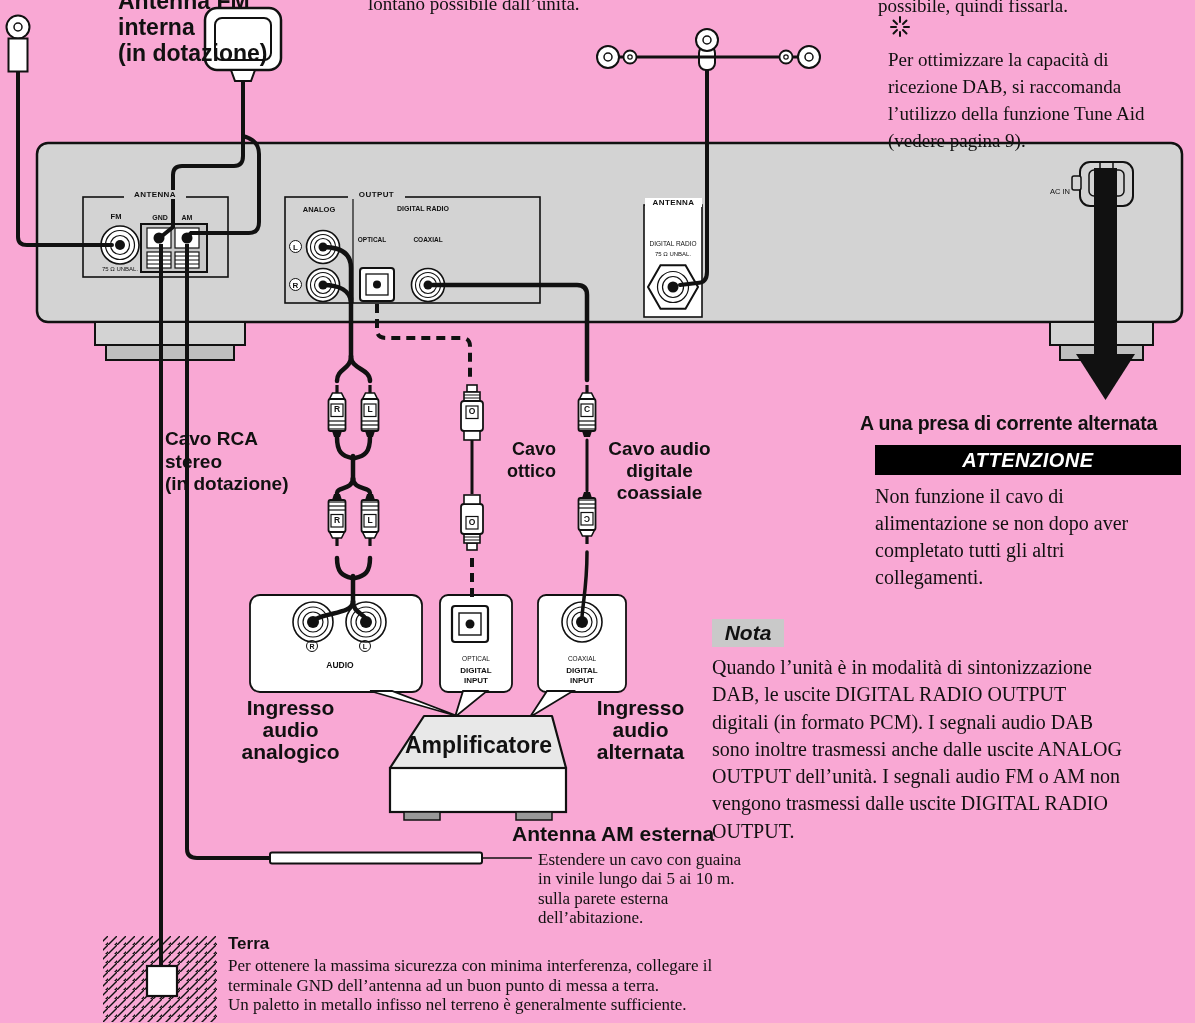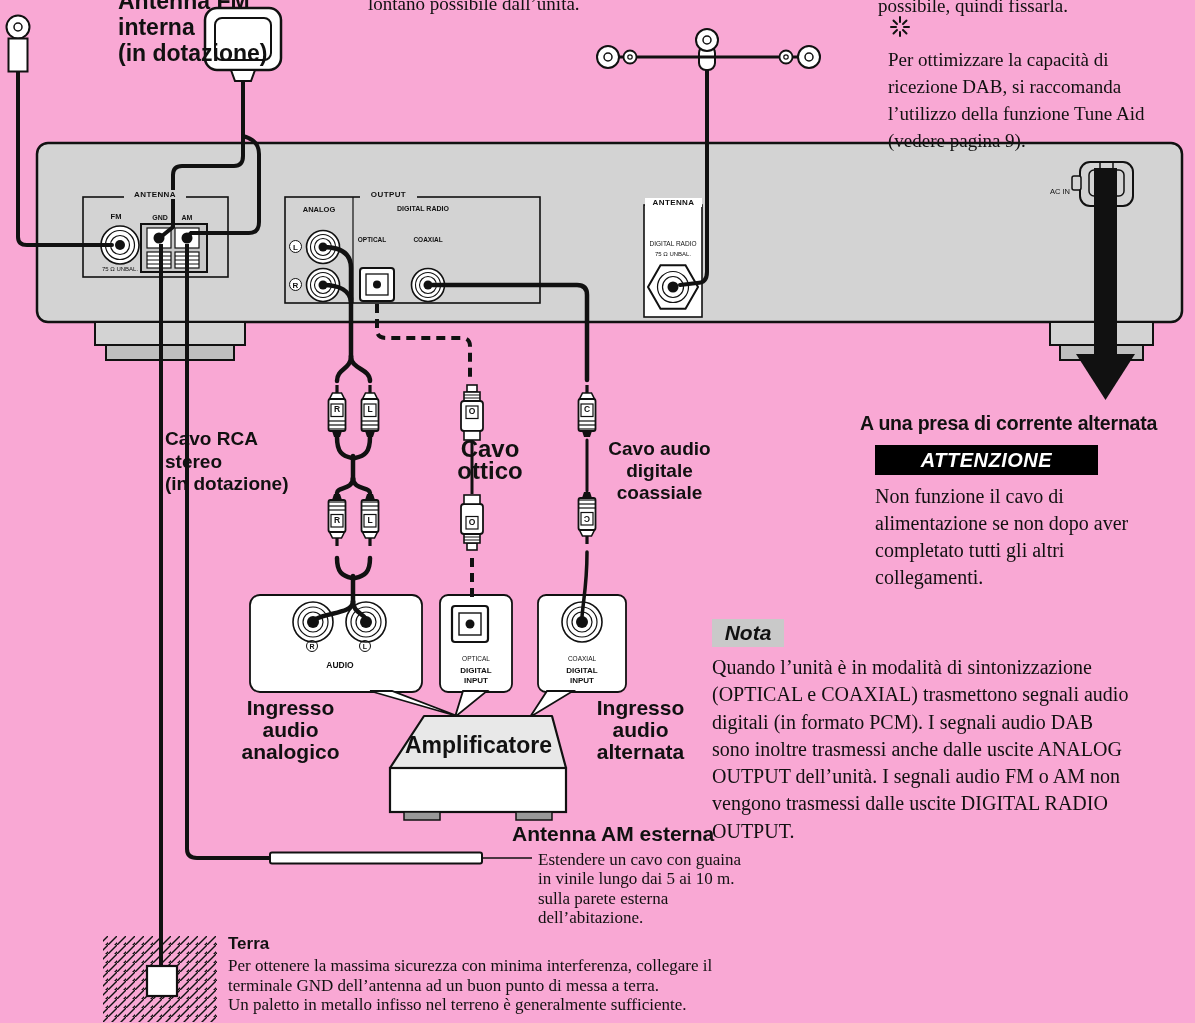--- a/index.html
+++ b/index.html
@@ -266,39 +266,39 @@
   <div>l’utilizzo della funzione Tune Aid</div>
   <div>(vedere pagina 9).</div>
 </div>
 
 <div class="abs chip tiny" style="left:124px;top:190px;width:62px;">ANTENNA</div>
 <div class="abs bold center" style="left:104px;top:212px;width:24px;font-size:7.5px;">FM</div>
 <div class="abs center" style="left:93px;top:266px;width:54px;font-size:6px;">75 Ω UNBAL.</div>
 <div class="abs bold center" style="left:146px;top:214px;width:28px;font-size:7px;">GND</div>
 <div class="abs bold center" style="left:175px;top:214px;width:24px;font-size:7px;">AM</div>
 
-<div class="abs chip tiny" style="left:360px;top:190px;width:57px;">OUTPUT</div>
+<div class="abs chip tiny" style="left:348px;top:190px;width:57px;">OUTPUT</div>
 <div class="abs bold center" style="left:294px;top:205px;width:50px;font-size:7.5px;">ANALOG</div>
 <div class="abs bold center" style="left:373px;top:205px;width:100px;font-size:7px;">DIGITAL RADIO</div>
 <div class="abs bold center" style="left:347px;top:236px;width:50px;font-size:6.5px;">OPTICAL</div>
 <div class="abs bold center" style="left:403px;top:236px;width:50px;font-size:6.5px;">COAXIAL</div>
 <div class="circle-letter" style="left:289px;top:240px;">L</div>
 <div class="circle-letter" style="left:289px;top:278px;">R</div>
 
 <div class="abs chip tiny" style="left:645px;top:198px;width:57px;background:#fff;">ANTENNA</div>
 <div class="abs center" style="left:640px;top:240px;width:66px;font-size:6.5px;">DIGITAL RADIO</div>
 <div class="abs center" style="left:640px;top:251px;width:66px;font-size:6px;">75 Ω UNBAL.</div>
 <div class="abs" style="left:1050px;top:187px;font-size:7.5px;">AC IN</div>
 
 <div class="abs bold" style="left:165px;top:428px;font-size:19px;line-height:22.5px;">
   <div>Cavo RCA</div>
   <div>stereo</div>
   <div>(in dotazione)</div>
 </div>
-<div class="abs bold center" style="left:442px;top:438px;width:96px;font-size:24px;line-height:22px;">
+<div class="abs bold center" style="left:460px;top:438px;width:96px;font-size:18px;line-height:22px;text-align:right;">
   <div>Cavo</div>
   <div>ottico</div>
 </div>
 <div class="abs bold center" style="left:582px;top:438px;width:155px;font-size:19px;line-height:22px;">
   <div>Cavo audio</div>
   <div>digitale coassiale</div>
 </div>
 
 <div class="plug-letter" style="left:331px;top:403px;">R</div>
 <div class="plug-letter" style="left:364px;top:403px;">L</div>
@@ -333,32 +333,32 @@
 
 <div class="abs bold" style="left:512px;top:822px;font-size:21px;">Antenna AM esterna</div>
 <div class="abs serif" style="left:538px;top:850px;font-size:17px;line-height:19.3px;">
   <div>Estendere un cavo con guaina</div>
   <div>in vinile lungo dai 5 ai 10 m.</div>
   <div>sulla parete esterna</div>
   <div>dell’abitazione.</div>
 </div>
 
 <div class="abs bold" style="left:860px;top:412px;font-size:19.5px;letter-spacing:-0.2px;">A una presa di corrente alternata</div>
-<div class="abs warn-box" style="left:875px;top:445px;width:223px;height:30px;">ATTENZIONE</div>
+<div class="abs warn-box" style="left:875px;top:445px;width:306px;height:30px;">ATTENZIONE</div>
 <div class="abs serif" style="left:875px;top:483px;font-size:20px;line-height:27px;">
   <div>Non funzione il cavo di</div>
   <div>alimentazione se non dopo aver</div>
   <div>completato tutti gli altri</div>
   <div>collegamenti.</div>
 </div>
 
 <div class="abs nota-badge" style="left:712px;top:619px;width:72px;height:28px;">Nota</div>
 <div class="abs serif" style="left:712px;top:654px;font-size:20px;line-height:27.3px;">
   <div>Quando l’unità è in modalità di sintonizzazione</div>
-  <div>(OPTICAL e COAXIAL) trasmettono segnali audio</div>
+  <div>DAB, le uscite DIGITAL RADIO OUTPUT</div>
   <div>digitali (in formato PCM). I segnali audio DAB</div>
   <div>sono inoltre trasmessi anche dalle uscite ANALOG</div>
   <div>OUTPUT dell’unità. I segnali audio FM o AM non</div>
   <div>vengono trasmessi dalle uscite DIGITAL RADIO</div>
   <div>OUTPUT.</div>
 </div>
 
 <div class="abs bold" style="left:228px;top:934px;font-size:17px;">Terra</div>
 <div class="abs serif" style="left:228px;top:956px;font-size:17px;line-height:19.5px;">
   <div>Per ottenere la massima sicurezza con minima interferenza, collegare il</div>

